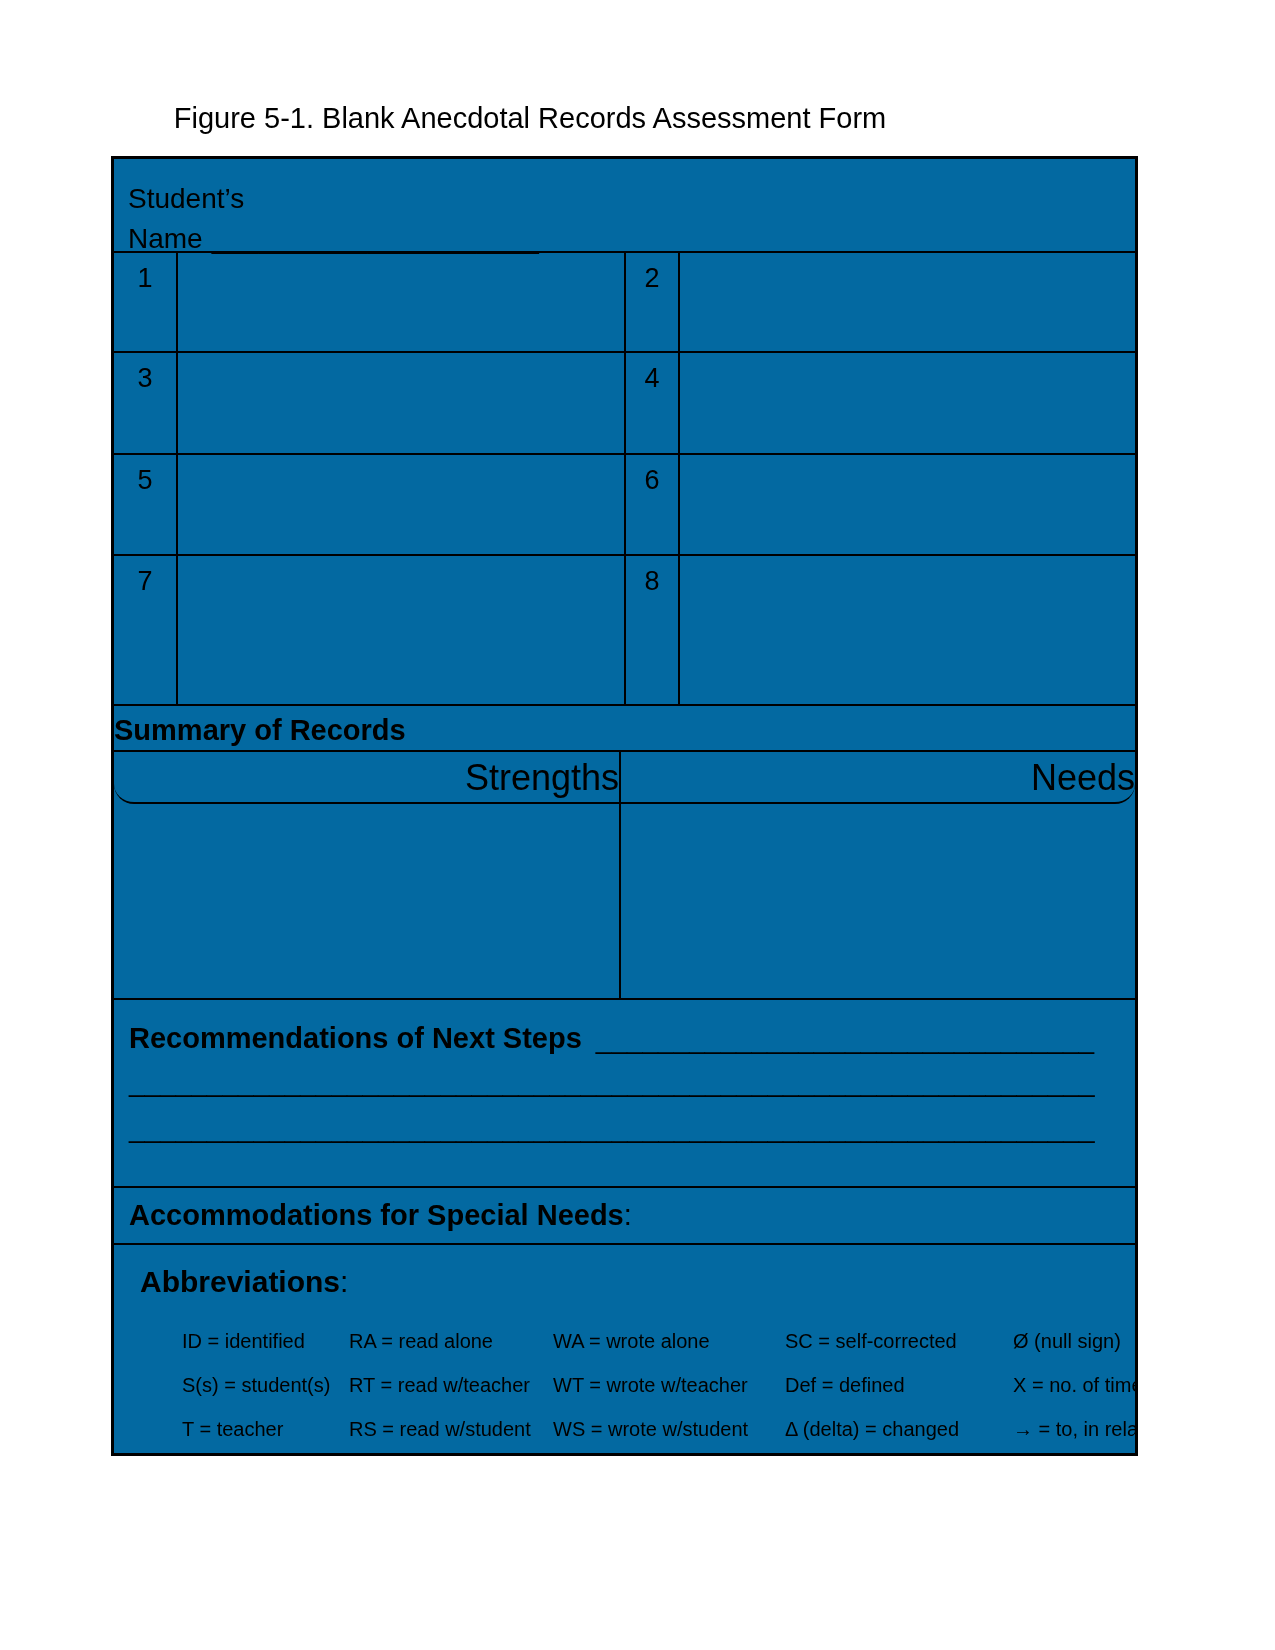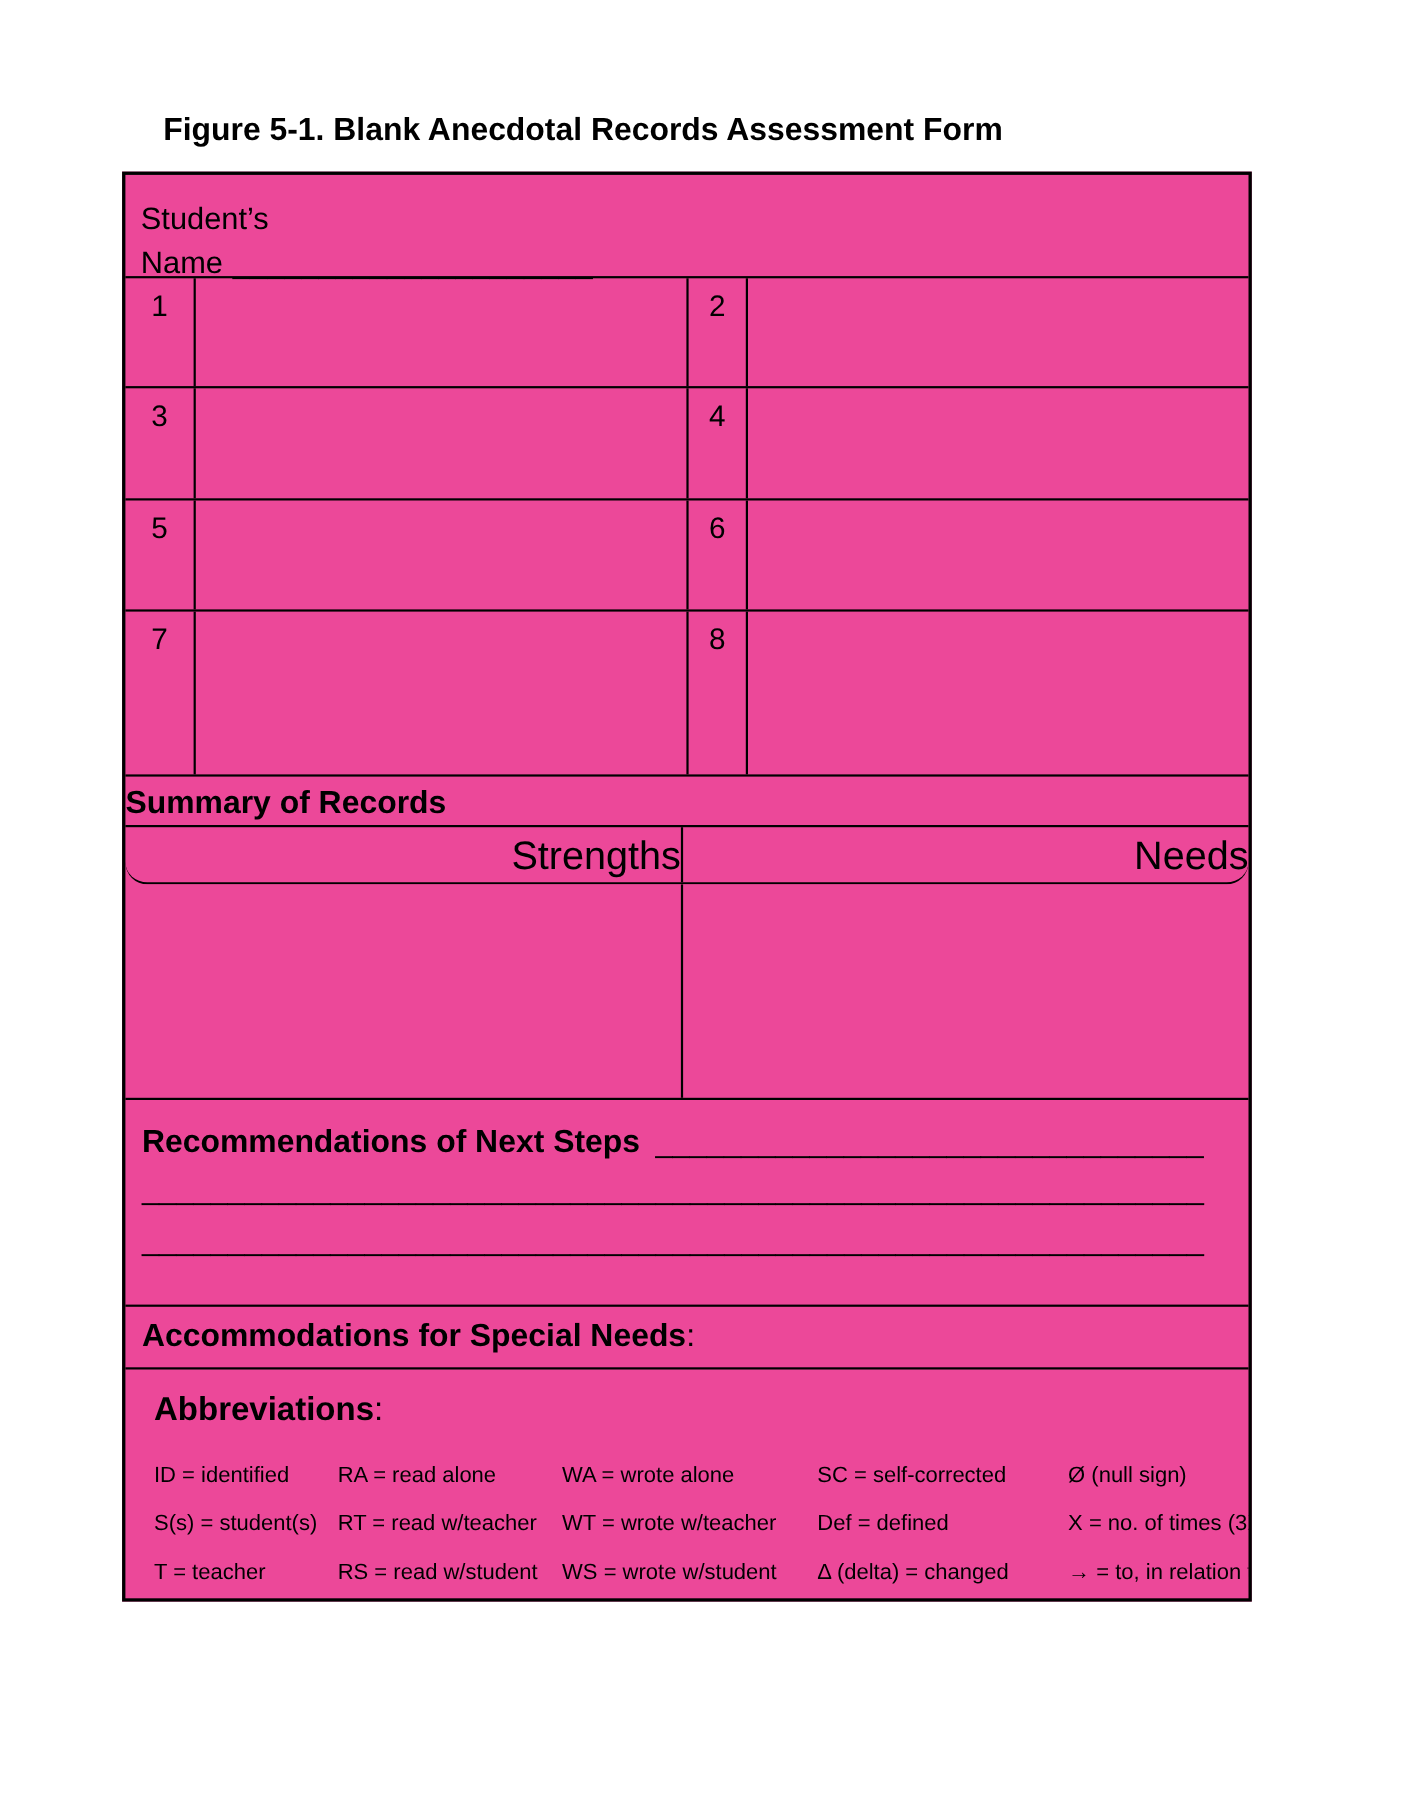--- a/index.html
+++ b/index.html
@@ -5,26 +5,26 @@
   * { box-sizing: border-box; margin: 0; padding: 0; }
   html, body { background: #fff; }
   body {
     width: 1275px; height: 1650px;
     position: relative;
     font-family: "Liberation Sans", sans-serif;
     color: #000;
   }
   .page-title {
     position: absolute; left: 0; top: 102px; width: 1060px;
-    text-align: center; font-size: 29px; font-weight: 700;
+    text-align: center; font-size: 29px; font-weight: 400;
   }
   .form-box {
     position: absolute; left: 111px; top: 156px;
     width: 1027px; height: 1300px;
-    border: 3px solid #000; background: #ec4899;
+    border: 3px solid #000; background: #0369a1;
     display: flex; flex-direction: column;
   }
   
   .sec-names { height: 94px; border-bottom: 2px solid #000; display: flex; padding-top: 20px; }
   .name-block { font-size: 28px; line-height: 40px; }
   .name-block.student { width: 498px; padding-left: 14px; }
   .name-block.evaluator { flex: 1; }
   .fill { white-space: nowrap; }
   .student .fill { margin-left: 9px; }
   .evaluator .fill { margin-left: 1px; }
@@ -62,21 +62,21 @@
     font-size: 29px; font-weight: 700; line-height: 55px; padding-left: 15px;
   }
   .reg { font-weight: 400; }
   
   .sec-abbr { flex: 1; padding: 20px 0 0 26px; overflow: hidden; }
   .abbr-title { font-size: 30px; font-weight: 700; line-height: 34px; }
   .abbr-rows { margin-top: 20px; }
   .abbr-row {
     display: grid; grid-template-columns: 167px 204px 232px 228px auto;
     height: 44px; align-items: center;
-    font-size: 20px; white-space: nowrap;
+    font-size: 20px; white-space: nowrap; margin-left: 42px;
   }
 </style>
 </head>
 <body>
 
 <div class="page-title">Figure 5-1. Blank Anecdotal Records Assessment Form</div>
 
 <div class="form-box">
 
   <div class="sec-names">

